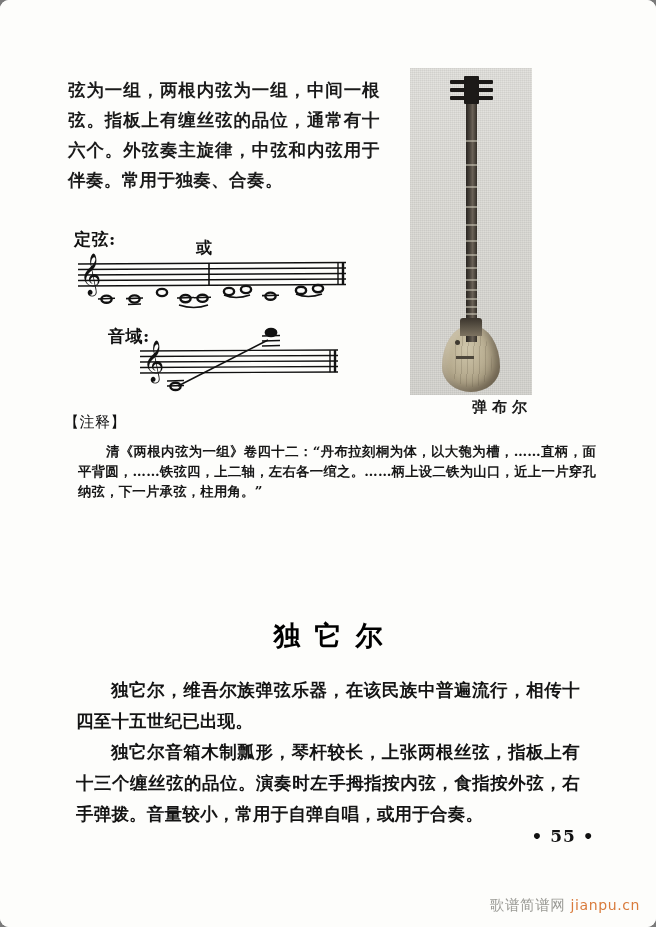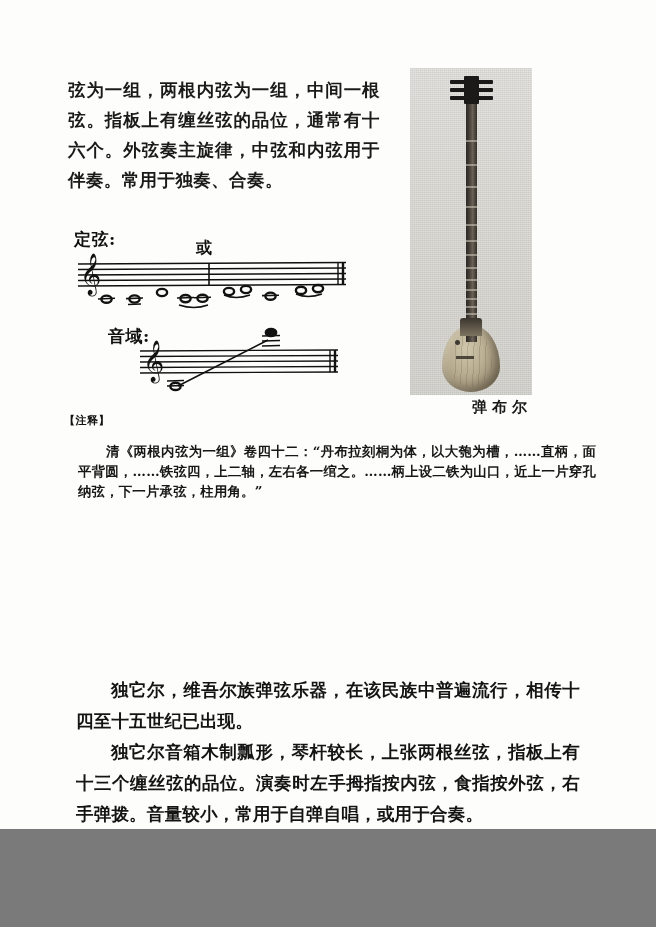--- a/index.html
+++ b/index.html
@@ -3,25 +3,26 @@
 <meta charset="utf-8">
 <style>
   html, body {
     margin: 0;
     padding: 0;
     background: #7a7a7a;
   }
   #page {
     position: relative;
     width: 656px;
-    height: 829px;
+    height: 927px;
     background: #ffffff;
     overflow: hidden;
     font-family: "DejaVu Serif", "Liberation Serif", serif;
     color: #111;
+    border-radius: 9px;
   }
   
   #paper-tint {
     position: absolute;
     inset: 0;
     background: #fdfdfb;
   }
 
   
   .intro-para {
@@ -197,22 +198,22 @@
   .staff-wrap { position: absolute; }
   #staff-1 { left: 78px; top: 262px; width: 268px; height: 52px; }
   #staff-2 { left: 140px; top: 348px; width: 198px; height: 52px; }
   .staff-wrap svg { display: block; overflow: visible; }
 
   
   .note-head {
     position: absolute;
     left: 64px;
     top: 413px;
-    font-size: 11px;
-    font-weight: 700;
+    font-size: 15px;
+    font-weight: 400;
     letter-spacing: 0.5px;
   }
   .note-body {
     position: absolute;
     left: 78px;
     top: 441px;
     width: 518px;
     font-size: 13.4px;
     line-height: 20px;
     font-weight: 700;
@@ -412,19 +413,24 @@
         <line x1="122" y1="-7" x2="140" y2="-7.4" stroke="#111" stroke-width="1.5"></line>
         <line x1="122" y1="-12" x2="140" y2="-12.4" stroke="#111" stroke-width="1.5"></line>
         <ellipse cx="131" cy="-15.5" rx="5.4" ry="3.8" fill="#111" stroke="#111" stroke-width="2"></ellipse>
       </g>
     </svg>
   </div>
 
   <div class="note-head">【注释】</div>
   <div class="note-body">清《两根内弦为一组》卷四十二：“丹布拉刻桐为体，以大匏为槽，……直柄，面平背圆，……铁弦四，上二轴，左右各一绾之。……柄上设二铁为山口，近上一片穿孔纳弦，下一片承弦，柱用角。”</div>
 
+  <div class="section-heading">独它尔</div>
 
   <div class="body-para" id="para-2">独它尔音箱木制瓢形，琴杆较长，上张两根丝弦，指板上有十三个缠丝弦的品位。演奏时左手拇指按内弦，食指按外弦，右手弹拨。音量较小，常用于自弹自唱，或用于合奏。</div>
   <div class="body-para" id="para-1">独它尔，维吾尔族弹弦乐器，在该民族中普遍流行，相传十四至十五世纪已出现。</div>
 
   <div class="page-number">• 55 •</div>
 
+  <div class="watermark">
+    <span class="wm-cn">歌谱简谱网</span>
+    <span class="wm-url">jianpu.cn</span>
+  </div>
 </div>
 
 </body></html>

